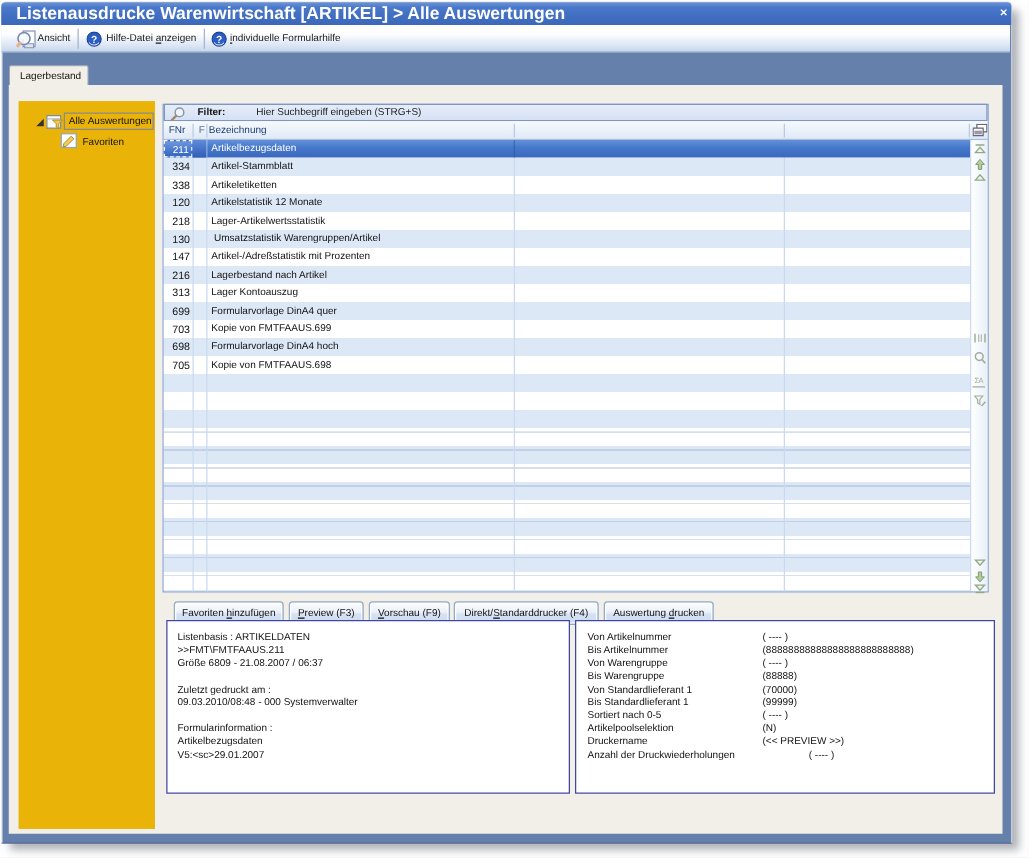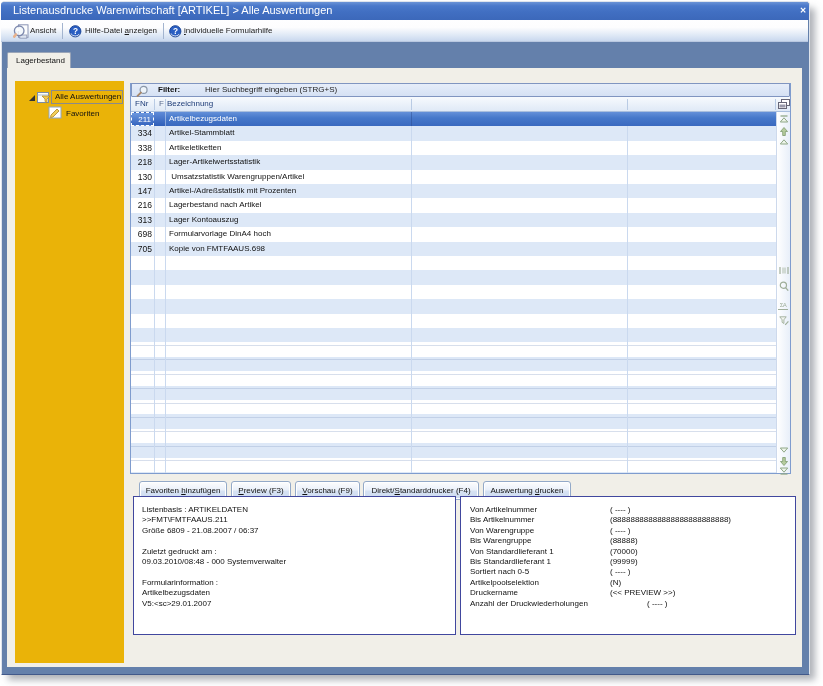--- a/index.html
+++ b/index.html
@@ -1,17 +1,17 @@
 <!DOCTYPE html>
 <html><head><meta charset="utf-8"><style>
 *{margin:0;padding:0;box-sizing:border-box}
 body{width:823px;height:686px;background:#fff;font-family:"Liberation Sans",sans-serif;font-size:8px;color:#111;position:relative;overflow:hidden}
 .abs{position:absolute}
 #win{position:absolute;left:1px;top:1px;width:809px;height:674px;background:#6480ab;border-radius:4px 4px 0 0;box-shadow:6px 6px 7px -1px rgba(110,115,125,.55);border:1px solid #dfe4ec;border-bottom:1px solid #42598a}
-#title{position:absolute;left:1px;top:2px;width:808px;height:18px;border-radius:3px 3px 0 0;background:linear-gradient(180deg,#6b93d6 0%,#4a78ca 22%,#416fc2 55%,#3c68ba 100%);color:#fff;font-weight:normal;font-size:11px;line-height:17px;padding-left:12px}
+#title{position:absolute;left:1px;top:2px;width:808px;height:18px;border-radius:3px 3px 0 0;background:linear-gradient(180deg,#6b93d6 0%,#4a78ca 22%,#416fc2 55%,#3c68ba 100%);color:#fff;font-weight:bold;font-size:14px;line-height:17px;padding-left:12px}
 #xbtn{position:absolute;left:796px;top:3px;width:14px;height:16px;color:#fff;font-weight:bold;font-size:8px;line-height:15px;text-align:center}
 #toolbar{position:absolute;left:1px;top:20px;width:807px;height:22px;background:linear-gradient(180deg,#fefeff 0%,#fdfdfe 35%,#dde7f5 75%,#c9d8ee 100%);border-bottom:1px solid #b9c8e0}
 .tsep{position:absolute;top:3px;width:1px;height:16px;background:#a3b4cf}
 .tbtxt{position:absolute;top:0;height:22px;line-height:22px;color:#1a1a1a}
 #content{position:absolute;left:7px;top:68px;width:795px;height:599px;background:#f1efe8}
 #tab{position:absolute;left:7px;top:52px;width:64px;height:16px;background:#f1efe8;border:1px solid #9aa5b8;border-bottom:none;border-radius:2px 2px 0 0;line-height:15px;padding-left:8px;color:#111}
 #tree{position:absolute;left:15px;top:81px;width:109px;height:582px;background:#eab308;border:5px solid #eab308}
 #grid{position:absolute;left:130px;top:83px;width:661px;height:391px;background:#fff;border:1px solid #7f9cce}
 #filterrow{position:absolute;left:131px;top:83px;width:659px;height:14px;background:linear-gradient(180deg,#e6edf9,#d5e1f4);border:1px solid #8095c0;border-radius:1px}
 #headrow{position:absolute;left:131px;top:97px;width:659px;height:15px;background:linear-gradient(180deg,#f7fafd,#dfe9f6);border-bottom:1px solid #aabfdd;color:#1f3d78}
@@ -113,38 +113,50 @@
     </div>
  <div class="row">
       <span class="fn">334</span>
       <span class="bz">Artikel-Stammblatt</span>
     </div>
  <div class="row">
       <span class="fn">338</span>
       <span class="bz">Artikeletiketten</span>
     </div>
  <div class="row">
+      <span class="fn">120</span>
+      <span class="bz">Artikelstatistik 12 Monate</span>
+    </div>
+ <div class="row">
       <span class="fn">218</span>
       <span class="bz">Lager-Artikelwertsstatistik</span>
     </div>
  <div class="row">
       <span class="fn">130</span>
       <span class="bz">&nbsp;Umsatzstatistik Warengruppen/Artikel</span>
     </div>
  <div class="row">
       <span class="fn">147</span>
       <span class="bz">Artikel-/Adreßstatistik mit Prozenten</span>
     </div>
  <div class="row">
       <span class="fn">216</span>
       <span class="bz">Lagerbestand nach Artikel</span>
     </div>
  <div class="row">
       <span class="fn">313</span>
       <span class="bz">Lager Kontoauszug</span>
+    </div>
+ <div class="row">
+      <span class="fn">699</span>
+      <span class="bz">Formularvorlage DinA4 quer</span>
+    </div>
+ <div class="row">
+      <span class="fn">703</span>
+      <span class="bz">Kopie von FMTFAAUS.699</span>
     </div>
  <div class="row">
       <span class="fn">698</span>
       <span class="bz">Formularvorlage DinA4 hoch</span>
     </div>
  <div class="row">
       <span class="fn">705</span>
       <span class="bz">Kopie von FMTFAAUS.698</span>
     </div>
  <div id="selrow">

